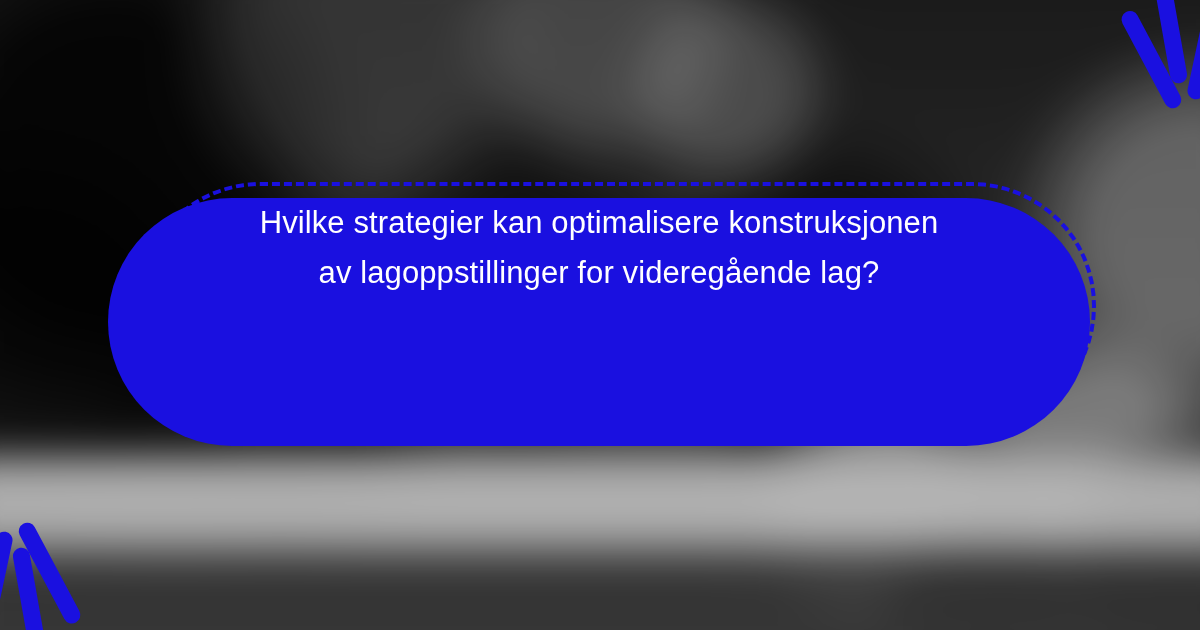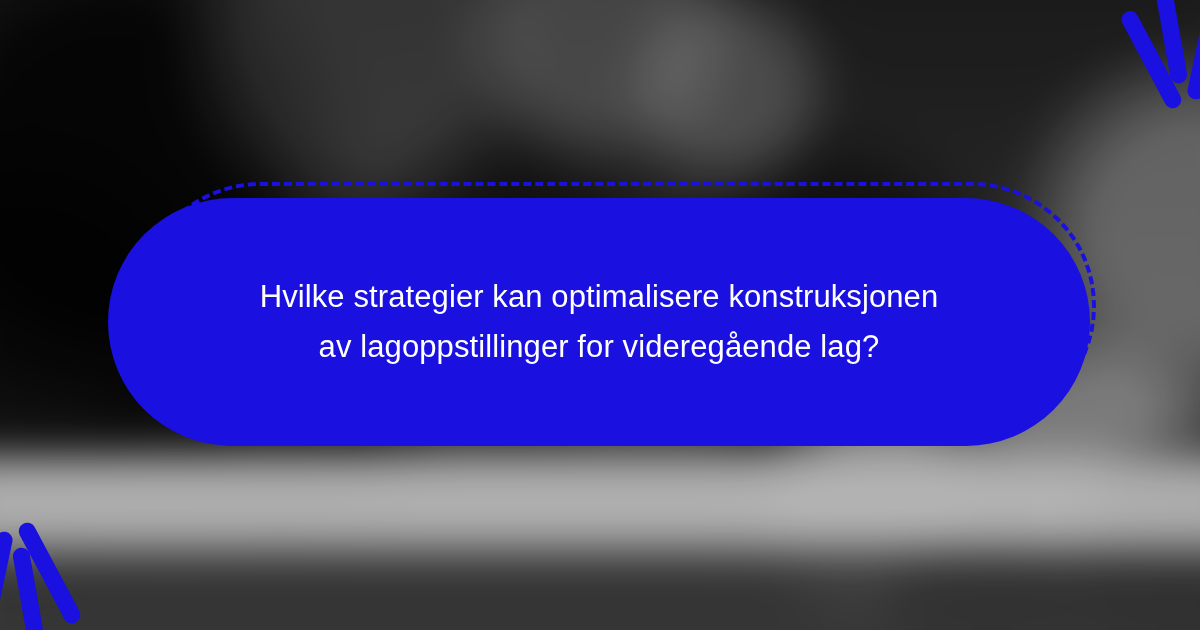--- a/index.html
+++ b/index.html
@@ -68,21 +68,20 @@
     border-radius:130px;
   }
 
   .card {
     position:absolute;
     left:108px; top:198px;
     width:982px; height:248px;
     background:#1a10e0;
     border-radius:128px;
     display:flex;
-    align-items:center;
     justify-content:center;
   }
 
   .card-text {
     color:#ffffff;
     font-size:31px;
     line-height:1.62;
     font-weight:400;
     text-align:center;
     letter-spacing:0.1px;

